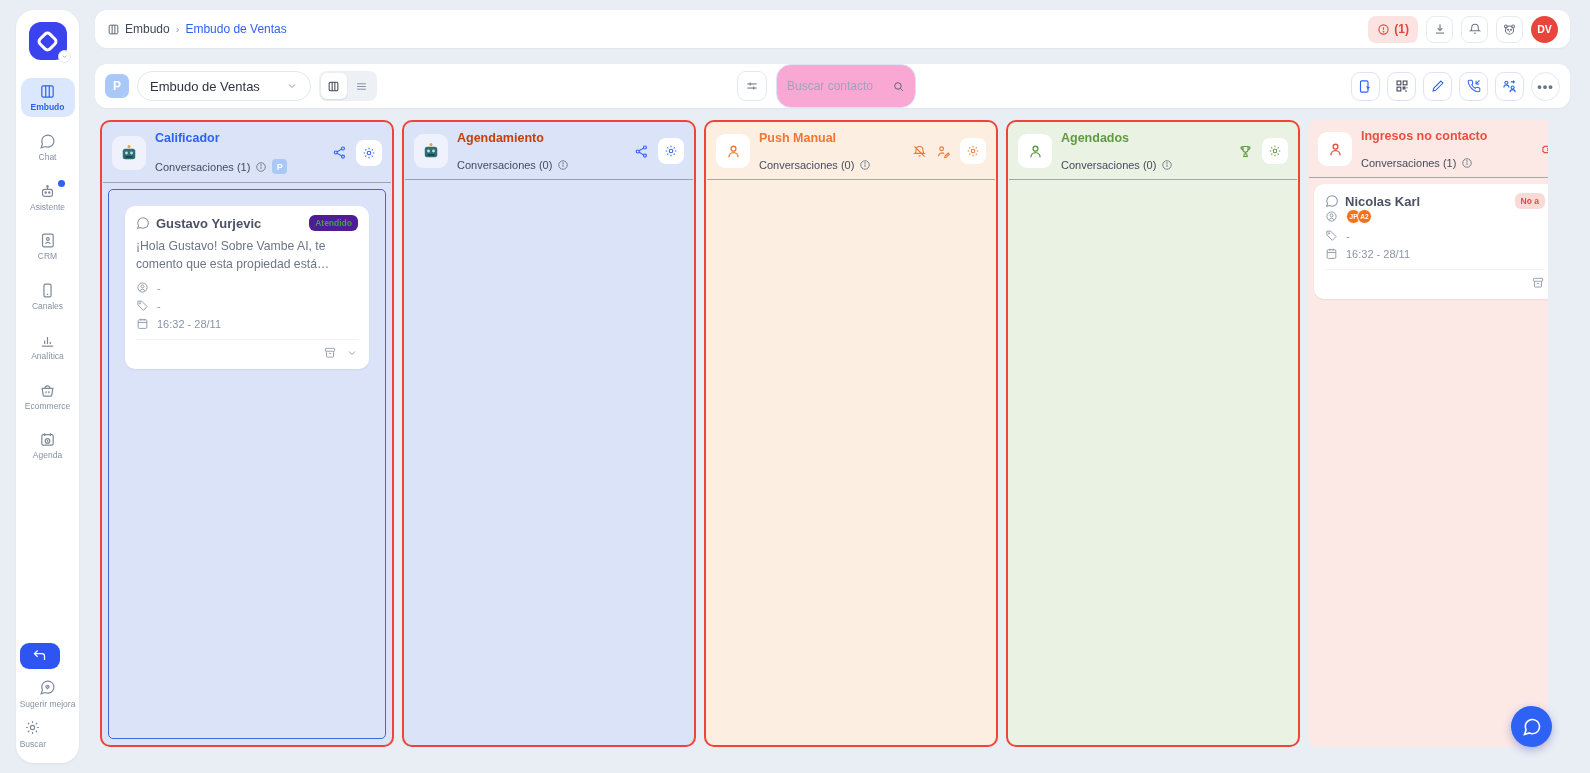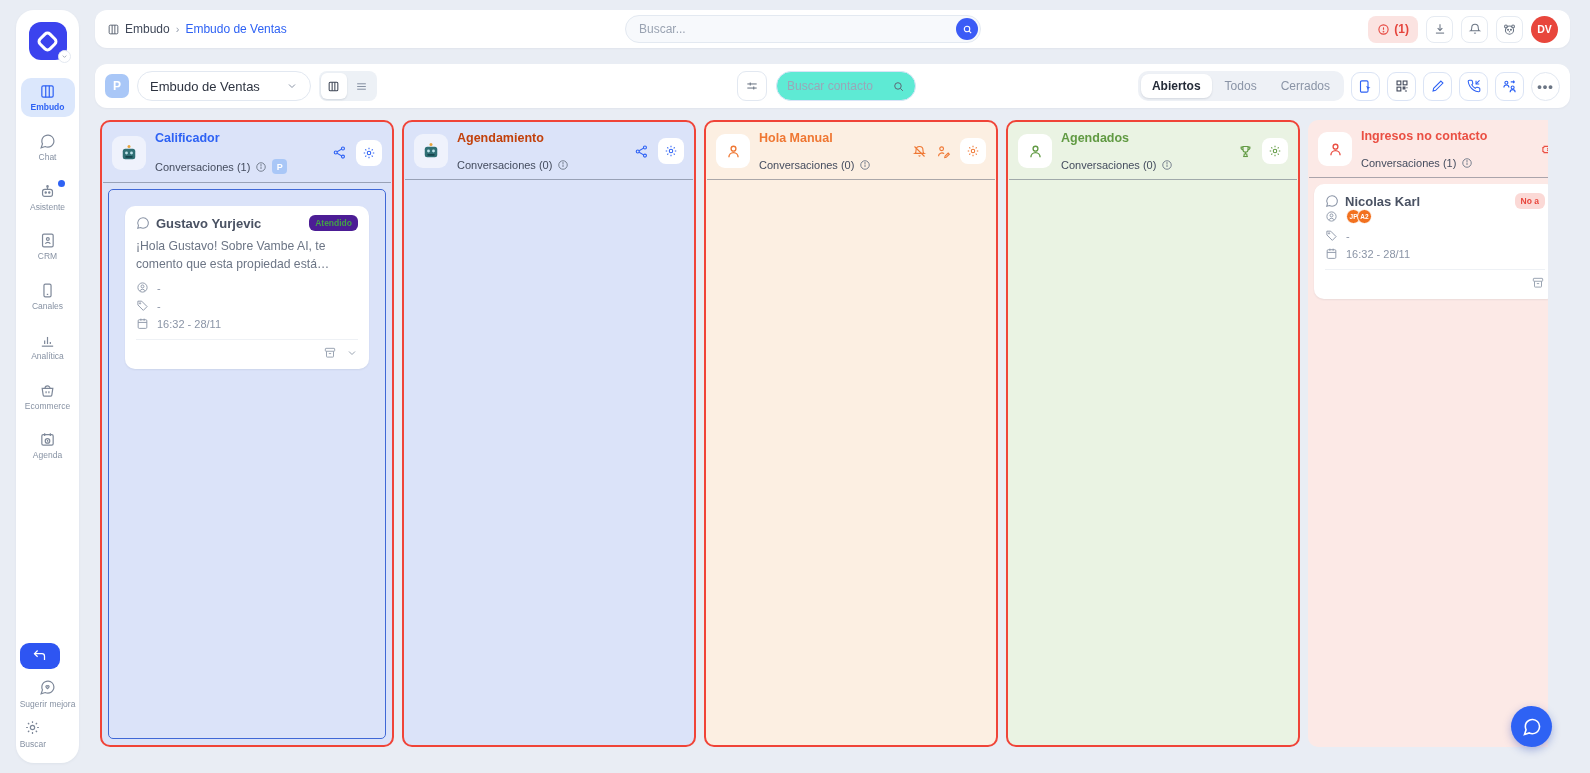--- a/index.html
+++ b/index.html
@@ -117,21 +117,21 @@
     width:26px; height:26px; border-radius:6px; border:none; background:transparent;
     display:flex; align-items:center; justify-content:center; color:#8792a3; cursor:pointer;
   }
   .view-seg .seg-btn.active { background:#fff; color:#3c4454; box-shadow:0 1px 2px rgba(20,30,60,.12); }
   .toolbar-mid { position:absolute; left:642px; display:flex; align-items:center; gap:9px; }
   .filter-btn {
     width:30px; height:30px; border-radius:9px; border:1px solid #e2e8f1; background:#fff;
     color:#6b7584; display:flex; align-items:center; justify-content:center; cursor:pointer;
   }
   .contact-search {
-    width:140px; height:30px; border-radius:15px; border:1px solid #d9e4f7; background:#5eead4;
+    width:140px; height:44px; border-radius:15px; border:1px solid #d9e4f7; background:#f9a8d4;
     display:flex; align-items:center; padding:0 10px; gap:0;
   }
   .contact-search input {
     border:none; outline:none; width:100%; font-size:12px; color:#3f4758;
     font-family:"Liberation Sans", sans-serif; background:transparent;
   }
   .contact-search input::placeholder { color:#9aa6b8; }
   .toolbar-right { margin-left:auto; display:flex; align-items:center; gap:7px; }
   .tabs-seg { background:#eef1f6; border-radius:10px; padding:3px; display:flex; gap:2px; font-size:12px; }
   .tab-item { padding:5px 11px; border-radius:8px; color:#8a94a6; cursor:pointer; white-space:nowrap; }
@@ -373,31 +373,20 @@
             <line x1="9.5" y1="4" x2="9.5" y2="20"></line>
             <line x1="14.5" y1="4" x2="14.5" y2="20"></line>
           </svg>
       </span>
       <span>Embudo</span>
     </span>
     <span class="crumb-sep">›</span>
     <span class="crumb-current">Embudo de Ventas</span>
   </div>
 
-  <div class="global-search">
-    <input type="text" placeholder="Buscar..." style="">
-    <button class="search-btn">
-      <span>
-        <svg width="11" height="11" viewBox="0 0 24 24" fill="none" stroke="currentColor" stroke-width="2.4">
-            <circle cx="11" cy="11" r="6"></circle>
-            <line x1="15.5" y1="15.5" x2="20" y2="20"></line>
-          </svg>
-      </span>
-    </button>
-  </div>
 
   <div class="topbar-right">
     <button class="alert-chip">
       <span>
         <svg width="13" height="13" viewBox="0 0 24 24" fill="none" stroke="currentColor" stroke-width="2">
             <circle cx="12" cy="12" r="8.5"></circle>
             <line x1="12" y1="8" x2="12" y2="12.5"></line>
             <circle cx="12" cy="15.8" r="0.6" fill="currentColor"></circle>
           </svg>
       </span>
@@ -485,25 +474,20 @@
       <span>
         <svg width="13" height="13" viewBox="0 0 24 24" fill="none" stroke="#5b6472" stroke-width="1.8">
             <circle cx="11" cy="11" r="6"></circle>
             <line x1="15.5" y1="15.5" x2="20" y2="20"></line>
           </svg>
       </span>
     </div>
   </div>
 
   <div class="toolbar-right">
-    <div class="tabs-seg">
-      <span class="tab-item active">Abiertos</span>
-      <span class="tab-item">Todos</span>
-      <span class="tab-item">Cerrados</span>
-    </div>
     <button class="tool-icon-btn">
       <span>
         <svg width="15" height="15" viewBox="0 0 24 24" fill="none" stroke="currentColor" stroke-width="1.8">
             <rect x="4" y="3" width="12" height="18" rx="2"></rect>
             <path d="M13 11l7 2.8-3 .9-.9 3z" fill="currentColor" stroke="none"></path>
           </svg>
       </span>
     </button>
     <button class="tool-icon-btn dark">
       <span>
@@ -719,21 +703,21 @@
 
     <section class="column col-orange red-outline">
       <div class="col-header">
         <div class="col-avatar" style="color:#ef7733">
           <svg width="17" height="17" viewBox="0 0 24 24" fill="none" stroke="currentColor" stroke-width="1.9">
               <circle cx="12" cy="8" r="3.4"></circle>
               <path d="M5.5 20a6.5 6.5 0 0 1 13 0"></path>
             </svg>
         </div>
         <div class="col-titles">
-          <div class="col-title" style="color:#ef7733">Hola Manual</div>
+          <div class="col-title" style="color:#ef7733">Push Manual</div>
           <div class="col-sub">
             <span>Conversaciones (0)</span>
             <span>
               <svg width="12" height="12" viewBox="0 0 24 24" fill="none" stroke="#6b7584" stroke-width="1.8">
                   <circle cx="12" cy="12" r="8.5"></circle>
                   <line x1="12" y1="11" x2="12" y2="16"></line>
                   <circle cx="12" cy="8" r="0.7" fill="#6b7584"></circle>
                 </svg>
             </span>
           </div>

